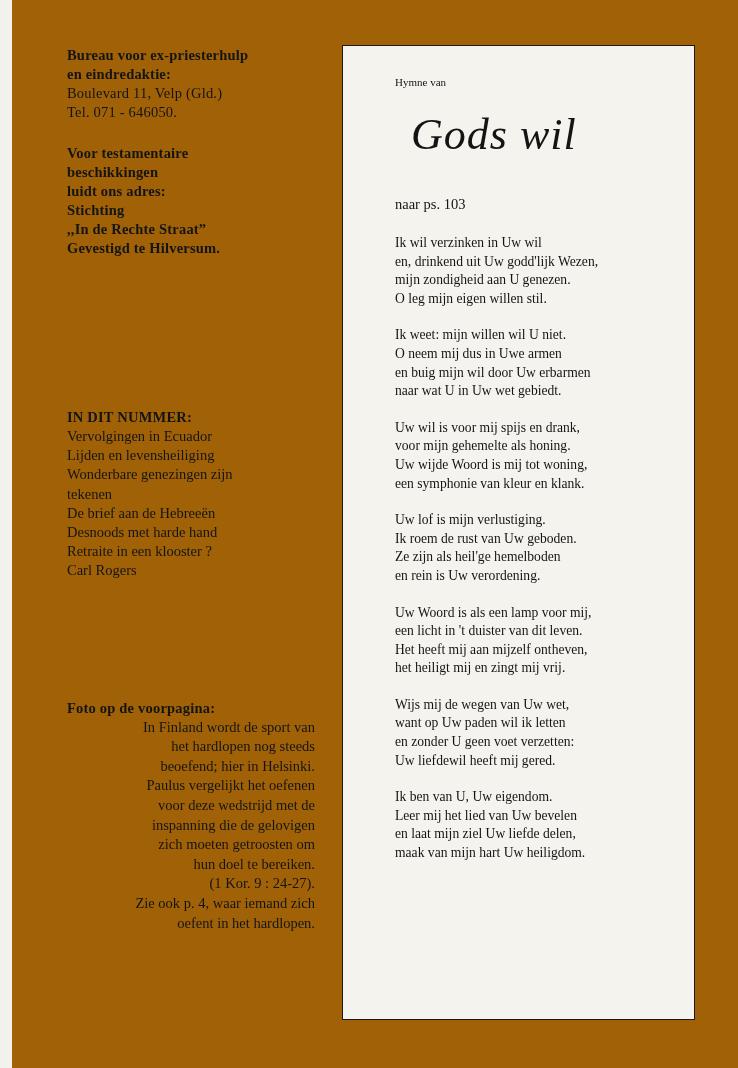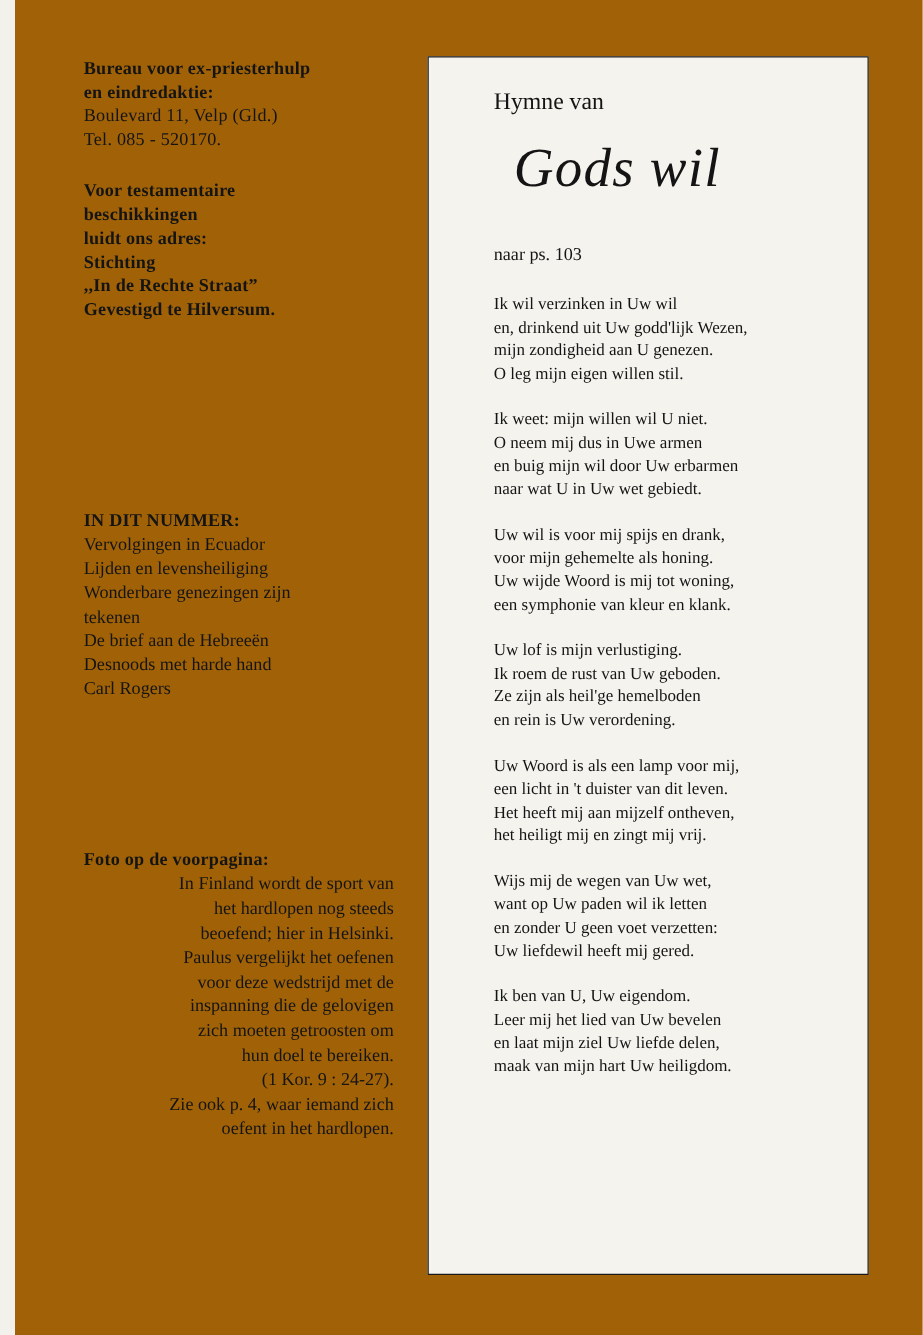--- a/index.html
+++ b/index.html
@@ -89,21 +89,21 @@
     box-sizing: border-box;
     background: #f5f3ee;
   }
   .hymn-inner {
     position: absolute;
     left: 52px;
     top: 26px;
     right: 18px;
   }
   .hymn-kicker {
-    font-size: 19px;
+    font-size: 11px;
     line-height: 20px;
     margin-bottom: 18px;
   }
   .hymn-title {
     font-family: "Liberation Serif", serif;
     font-style: italic;
     font-size: 44px;
     line-height: 50px;
     letter-spacing: 1px;
     margin: 0 0 34px 16px;
@@ -127,21 +127,21 @@
 
 <div class="page">
   <div class="paper">
 
     <div class="left-col">
 
       <div class="block">
         <div class="addr-strong">Bureau voor ex-priesterhulp</div>
         <div class="addr-strong">en eindredaktie:</div>
         <div class="addr-normal">Boulevard 11, Velp (Gld.)</div>
-        <div class="addr-normal">Tel. 085 - 520170.</div>
+        <div class="addr-normal">Tel. 071 - 646050.</div>
       </div>
 
       <div class="gap-lg"></div>
 
       <div class="block">
         <div class="heading-bold">Voor testamentaire</div>
         <div class="heading-bold">beschikkingen</div>
         <div class="heading-bold">luidt ons adres:</div>
         <div class="heading-bold">Stichting</div>
         <div class="heading-bold">,,In de Rechte Straat”</div>
@@ -152,20 +152,21 @@
 
       <div class="block">
         <div class="heading-bold">IN DIT NUMMER:</div>
         <ul class="toc-list">
           <li>Vervolgingen in Ecuador</li>
           <li>Lijden en levensheiliging</li>
           <li>Wonderbare genezingen zijn
 tekenen</li>
           <li>De brief aan de Hebreeën</li>
           <li>Desnoods met harde hand</li>
+          <li>Retraite in een klooster ?</li>
           <li>Carl Rogers</li>
         </ul>
       </div>
 
       <div class="gap-xxl"></div>
 
       <div class="block">
         <div class="heading-bold">Foto op de voorpagina:</div>
         <div class="photo-cap">
           <p>In Finland wordt de sport van</p>

